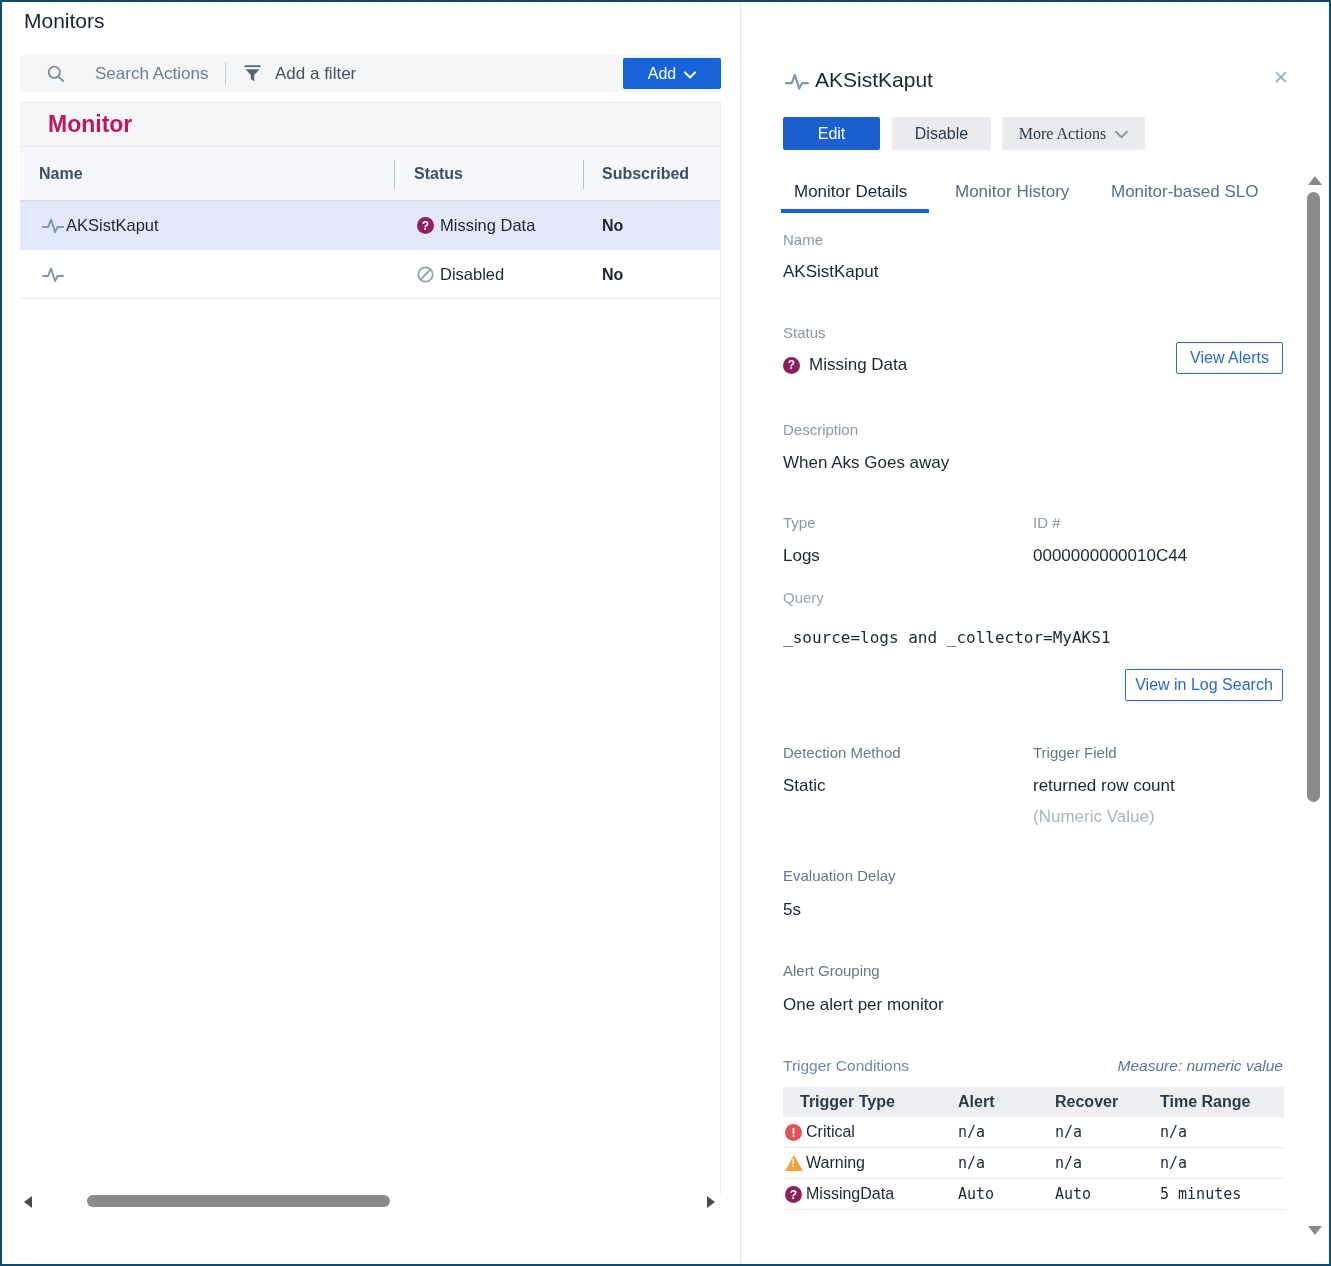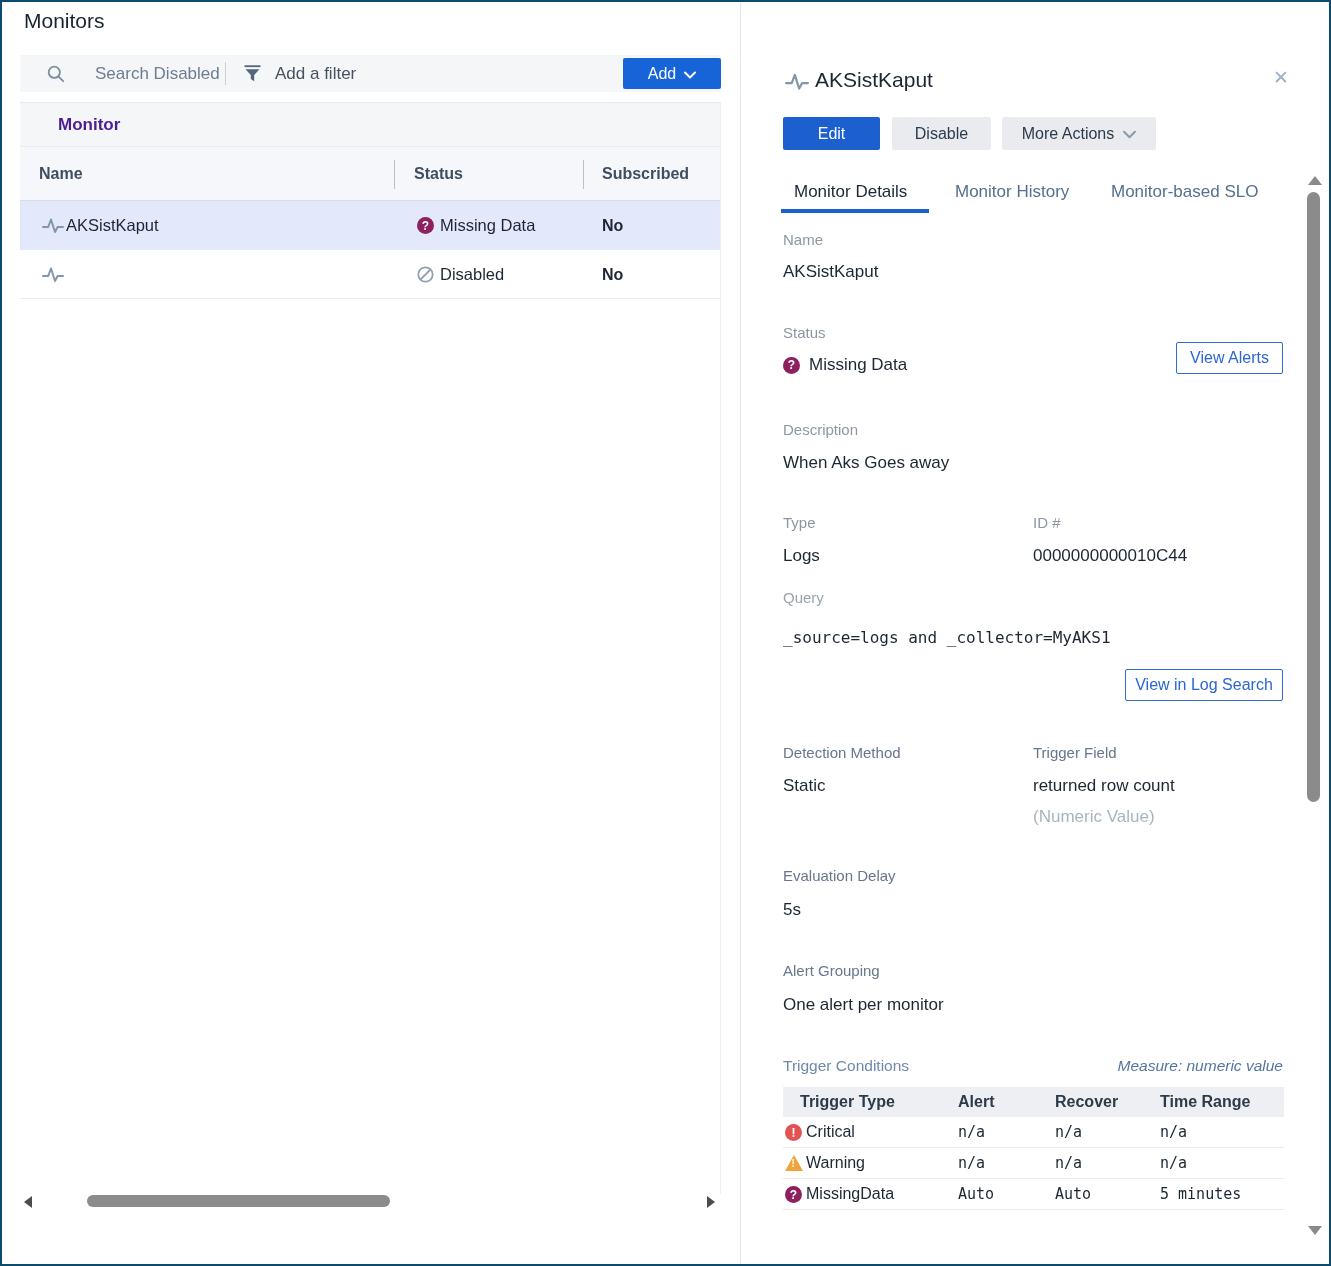--- a/index.html
+++ b/index.html
@@ -16,21 +16,21 @@
   .search-text { position:absolute; left:75px; top:0; line-height:37px; font-size:17px; color:#6d7e91; cursor:text; }
   .tb-divider { position:absolute; left:205px; top:7px; width:1px; height:23px; background:#c9d1da; }
   .funnel-icon { position:absolute; left:224px; top:10px; color:#54657a; }
   .filter-text { position:absolute; left:255px; top:0; line-height:37px; font-size:17px; color:#45525f; cursor:pointer; }
   .add-btn { position:absolute; right:0; top:3px; width:98px; height:31px; background:#1764d8; border:none;
              border-radius:2px; color:#fff; font-size:16px; font-family:inherit; cursor:pointer;
              display:flex; align-items:center; justify-content:center; gap:8px; }
 
   .group-header { position:absolute; left:18px; top:100px; width:701px; height:45px; background:#f4f6f8;
                   border-top:1px solid #e7eaee; border-bottom:1px solid #e7eaee; }
-  .group-header span { position:absolute; left:38px; line-height:43px; font-size:17px; font-weight:700; color:#4c1d95; }
+  .group-header span { position:absolute; left:28px; line-height:43px; font-size:23px; font-weight:700; color:#be185d; }
 
   .col-header { position:absolute; left:18px; top:145px; width:701px; height:54px; background:#f5f7fa;
                 border-bottom:1px solid #d8dde3; font-size:16px; font-weight:700; color:#3f4e61; }
   .col-name { position:absolute; left:19px; line-height:54px; }
   .col-status { position:absolute; left:394px; line-height:54px; }
   .col-subscribed { position:absolute; left:582px; line-height:54px; }
   .colsep1, .colsep2 { position:absolute; top:13px; width:1px; height:29px; background:#b7c1cc; }
   .colsep1 { left:374px; } .colsep2 { left:563px; }
 
   .mrow { position:absolute; left:18px; width:701px; height:49px; cursor:pointer; }
@@ -69,21 +69,21 @@
   
   .right-panel { position:absolute; left:738px; top:0; width:589px; height:1262px; background:#fff; border-left:1px solid #e3e6ea; }
   .rp-pulse { position:absolute; left:44px; top:70px; color:#8296ac; }
   .rp-title { position:absolute; left:74px; top:66px; font-size:21px; color:#1c2733; }
   .rp-close { position:absolute; left:532px; top:64px; font-size:19px; color:#9db1c7; cursor:pointer; }
 
   .btn { position:absolute; top:115px; height:33px; border:none; border-radius:2px; font-size:16px;
          font-family:inherit; cursor:pointer; display:flex; align-items:center; justify-content:center; gap:9px; }
   .btn-edit { left:42px; width:97px; background:#1c60d0; color:#fff; }
   .btn-disable { left:151px; width:99px; background:#e9ebee; color:#2c3a4a; }
-  .btn-more { left:261px; width:154px; background:#e9ebee; color:#2c3a4a; }
+  .btn-more { left:261px; width:143px; background:#e9ebee; color:#2c3a4a;font-family:Liberation Serif, serif; }
   .btn-more .chev { color:#8a98a8; }
 
   .tab { position:absolute; top:180px; font-size:17px; cursor:pointer; }
   .tab-active { left:53px; font-weight:400; color:#1c2733; }
   .tab-underline { position:absolute; left:40px; top:207px; width:148px; height:4px; background:#1c60d0; }
   .tab-history { left:214px; color:#54708e; }
   .tab-slo { left:370px; color:#54708e; }
 
   .flabel { position:absolute; font-size:15px; color:#8d97a3; }
   .flabel.slate { color:#67778c; }
@@ -125,21 +125,21 @@
 
   <div class="page-title">Monitors</div>
 
   <div class="toolbar">
     <span class="search-icon">
       <svg width="18" height="18" viewBox="0 0 18 18">
           <circle cx="7.3" cy="7.3" r="5.6" fill="none" stroke="currentColor" stroke-width="1.8"></circle>
           <line x1="11.6" y1="11.6" x2="16.2" y2="16.2" stroke="currentColor" stroke-width="1.8" stroke-linecap="round"></line>
         </svg>
     </span>
-    <span class="search-text">Search Disabled</span>
+    <span class="search-text">Search Actions</span>
     <span class="tb-divider"></span>
     <span class="funnel-icon">
       <svg width="17" height="17" viewBox="0 0 17 17">
           <line x1="0.5" y1="1.2" x2="16.5" y2="1.2" stroke="currentColor" stroke-width="1.8"></line>
           <path d="M1.5 4.2 H15.5 L10.2 10 V16.2 L6.8 14 V10 Z" fill="currentColor"></path>
         </svg>
     </span>
     <span class="filter-text">Add a filter</span>
     <button class="add-btn">
       <span>Add</span>

